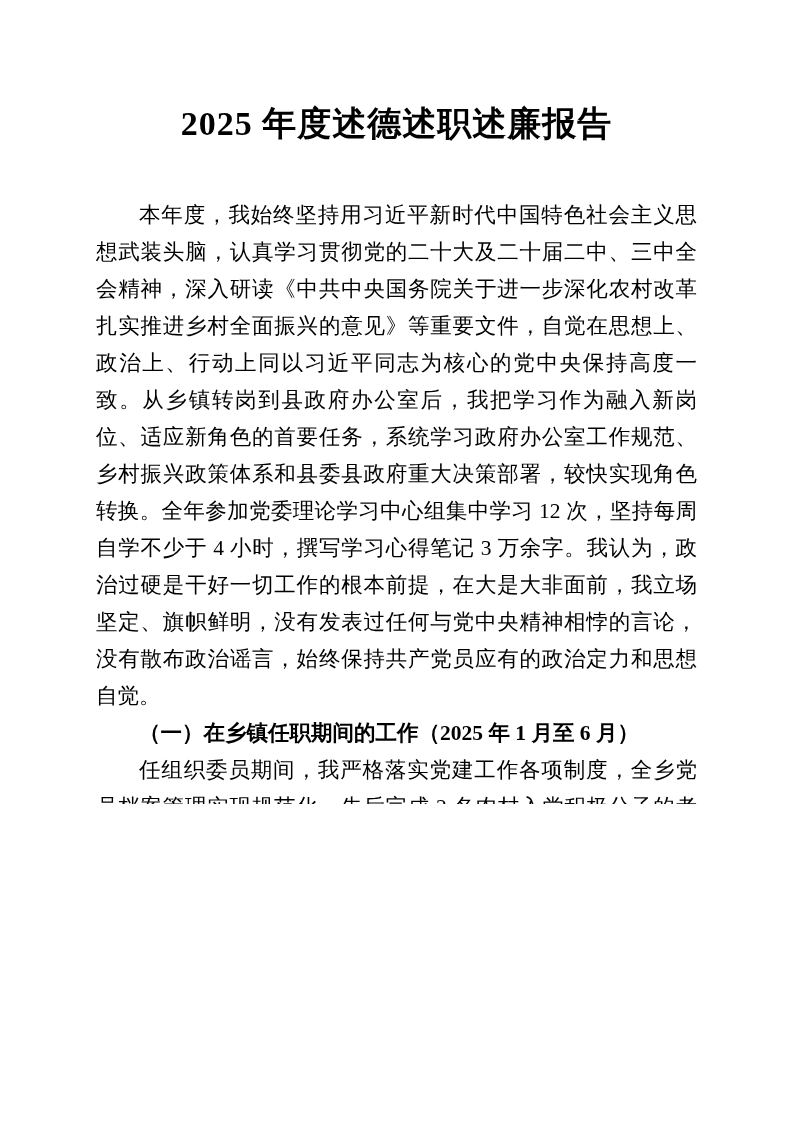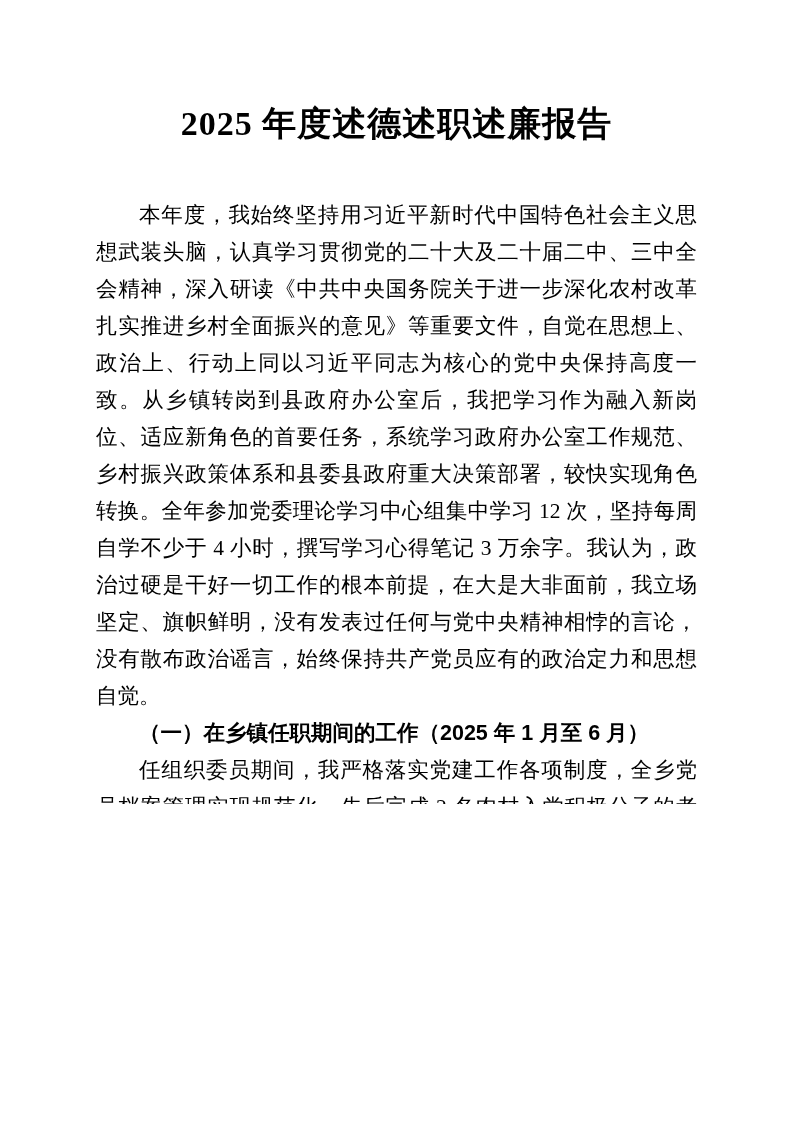--- a/index.html
+++ b/index.html
@@ -47,21 +47,21 @@
     text-indent: 2em;
     font-family: "Liberation Sans", "DejaVu Sans", sans-serif;
     letter-spacing: 1px;
   }
   .subheading {
     margin: 0;
     font-size: 21.5px;
     line-height: 37px;
     font-weight: bold;
     text-indent: 2em;
-    font-family: Liberation Sans, sans-serif;
+    font-family: Liberation Serif, serif;
   }
 </style>
 </head>
 <body>
 
 <div class="page">
   <h1 class="doc-title">2025 年度述德述职述廉报告</h1>
 
 
 

